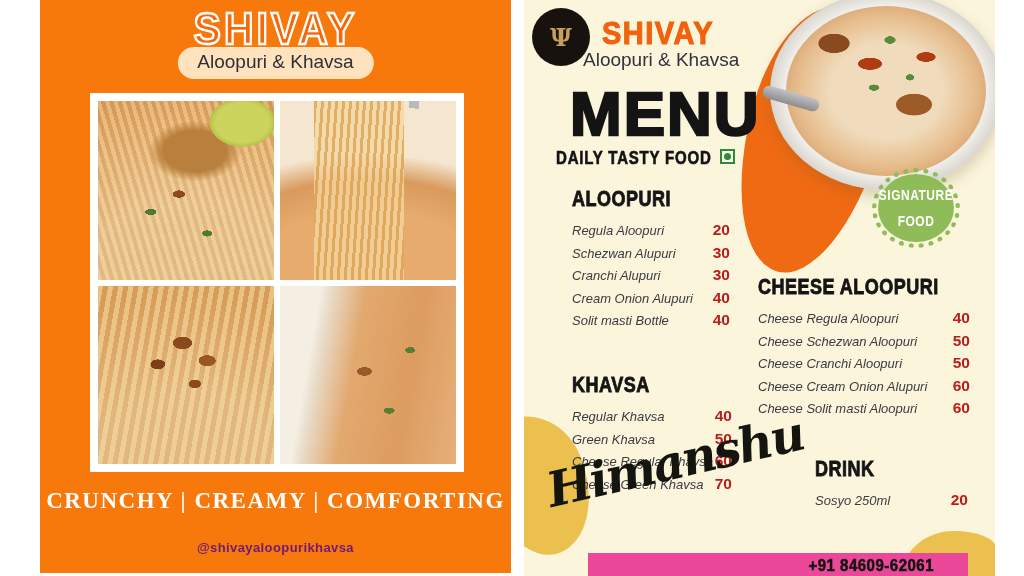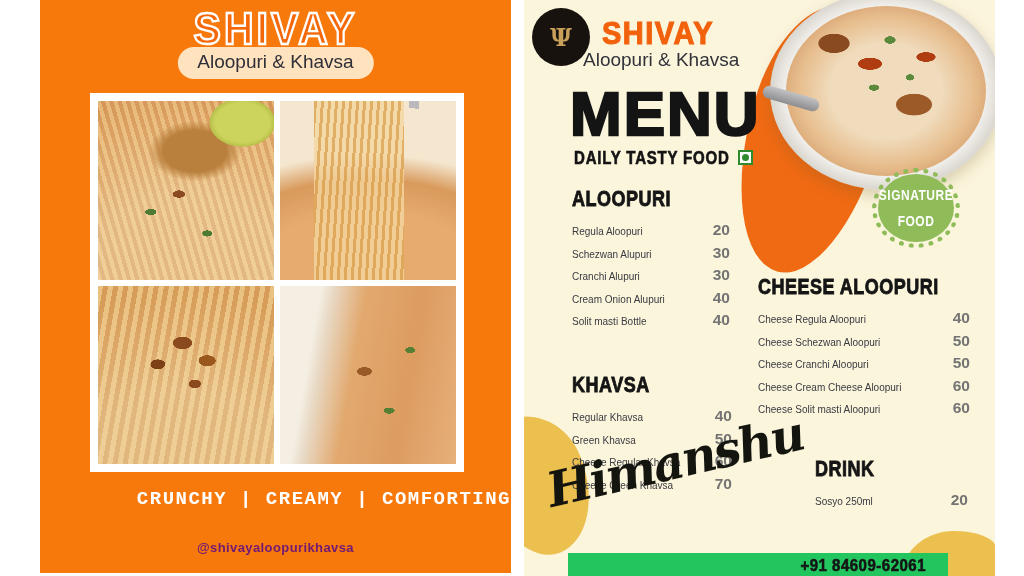--- a/index.html
+++ b/index.html
@@ -40,22 +40,22 @@
     radial-gradient(10px 7px at 55% 55%, #8a4a1e 60%, transparent 62%),
     repeating-linear-gradient(100deg, rgba(238,204,142,.8) 0 5px, rgba(214,160,92,.6) 5px 10px),
     radial-gradient(130% 110% at 50% 110%, #f2d9b2 0 45%, #e3ab70 80%, #d6954f 100%);
     background-color:#E5B272; }
   .ph-br { background:
     radial-gradient(9px 5px at 62% 70%, #567f35 60%, transparent 62%),
     radial-gradient(8px 5px at 74% 36%, #567f35 60%, transparent 62%),
     radial-gradient(12px 7px at 48% 48%, #9a5a28 60%, transparent 62%),
     linear-gradient(100deg, #f4eee3 0 20%, #e8d9c4 26%, #e2a96f 42%, #dd9c60 70%, #e6b07a 100%);
     background-color:#E2A56B; }
-  .lp-slogan { position:absolute; left:0; top:488px; width:100%; text-align:right;
-    font-family:Liberation Mono, monospace; font-size:19px; font-weight:700;
+  .lp-slogan { position:absolute; left:0; top:488px; width:100%; text-align:center;
+    font-family:Liberation Serif, serif; font-size:23px; font-weight:700;
     letter-spacing:1.5px; color:#ffffff; }
   .lp-handle { position:absolute; left:0; top:540px; width:100%; text-align:center;
     font-size:13px; font-weight:700; letter-spacing:.4px; color:#701a75; }
 
   
   .right-panel { position:absolute; left:524px; top:0; width:471px; height:576px; background:#FBF5DC; overflow:hidden; }
 
   .blob-orange { position:absolute; left:222px; top:4px; width:132px; height:272px;
     background:#F06A13; border-radius:46% 54% 48% 52% / 42% 46% 54% 58%;
     transform:rotate(16deg); z-index:1; }
@@ -68,21 +68,21 @@
   .logo { position:absolute; left:8px; top:8px; width:58px; height:58px; border-radius:50%;
     background:#17120D; z-index:2; display:flex; align-items:center; justify-content:center; }
   .logo::after { content:"Ψ"; color:#C9A05A; font-size:24px; font-weight:700;
     font-family:"DejaVu Serif", serif; }
   .rp-brand { position:absolute; left:78px; top:16px; font-size:29px; font-weight:700;
     letter-spacing:1.5px; color:#F2610C; -webkit-text-stroke:1px #F2610C;
     transform:scaleY(1.08); transform-origin:top left; z-index:2; }
   .rp-brand-sub { position:absolute; left:59px; top:49px; font-size:19px; color:#32323B; z-index:2; }
   .rp-menu-title { position:absolute; left:46px; top:78px; font-size:62px; font-weight:700;
     letter-spacing:2px; color:#141414; -webkit-text-stroke:2.4px #141414; z-index:2;text-align:center; }
-  .rp-sub-row { position:absolute; left:50px; top:149px; display:flex; align-items:center; gap:8px; z-index:2; }
+  .rp-sub-row { position:absolute; left:32px; top:149px; display:flex; gap:8px; z-index:2; }
   .rp-subtitle { font-size:15px; font-weight:700; letter-spacing:.8px; color:#141414;
     -webkit-text-stroke:.5px #141414; transform:scaleY(1.25); transform-origin:center left; }
   .veg-icon { width:15px; height:15px; border:2px solid #2E8B2E; background:#fff;
     display:flex; align-items:center; justify-content:center; }
   .veg-icon i { width:7px; height:7px; border-radius:50%; background:#2E8B2E; }
 
   .plate { position:absolute; left:246px; top:-8px; width:232px; height:198px;
     background:radial-gradient(closest-side, #fdfdfd 0 78%, #e7e4de 92%, #d9d6cf 100%);
     border-radius:50%; z-index:2; box-shadow:0 6px 14px rgba(120,90,40,.25); }
   .plate-food { position:absolute; left:16px; top:14px; right:16px; bottom:14px; border-radius:50%;
@@ -103,30 +103,30 @@
   .badge-inner { position:absolute; inset:1px; border-radius:50%; background:#8FBC58;
     display:flex; flex-direction:column; align-items:center; justify-content:center; gap:12px; }
   .badge-inner span { color:#fff; font-size:12px; font-weight:700; letter-spacing:.5px;
     transform:scaleY(1.15); }
 
   .section { position:absolute; z-index:2; }
   .shead { font-size:18px; font-weight:700; color:#151515; letter-spacing:.5px;
     -webkit-text-stroke:.7px #151515; transform:scaleY(1.22); transform-origin:top left;
     margin-bottom:14px; white-space:nowrap; }
   .row { display:flex; justify-content:space-between; align-items:baseline; height:22.5px; }
-  .iname { font-size:10px; color:#3A3A42; white-space:nowrap; }
-  .iprice { font-size:15.5px; font-weight:700; color:#737373; }
+  .iname { font-size:13px; color:#3A3A42; white-space:nowrap;font-style:italic; }
+  .iprice { font-size:15.5px; font-weight:700; color:#b91c1c; }
   .sec-aloopuri { left:48px;  top:186px; width:158px; }
   .sec-cheese   { left:234px; top:274px; width:212px; }
   .sec-khavsa   { left:48px;  top:372px; width:160px; }
   .sec-drink    { left:291px; top:456px; width:153px; }
 
-  .green-bar { position:absolute; left:44px; top:553px; width:380px; height:23px;
-    background:#22c55e; z-index:2; display:flex; align-items:center; justify-content:flex-end;
-    padding-right:22px; }
+  .green-bar { position:absolute; left:64px; top:553px; width:380px; height:23px;
+    background:#ec4899; z-index:2; display:flex; align-items:center; justify-content:flex-end;
+    padding-right:34px; }
   .phone { font-size:15px; font-weight:700; letter-spacing:.5px; color:#141414;
     -webkit-text-stroke:.5px #141414; transform:scaleY(1.15); }
   .signature { position:absolute; left:30px; top:462px; z-index:4;
     font-family:"DejaVu Serif", serif; font-style:italic; font-weight:700;
     font-size:48px; letter-spacing:-2px; color:#15150F; transform:rotate(-13deg);
     transform-origin:left bottom; white-space:nowrap; }
 </style>
 </head>
 <body>
 
@@ -228,21 +228,21 @@
       </div>
       <div class="row">
         <span class="iname">Cheese Schezwan Aloopuri</span>
         <span class="iprice">50</span>
       </div>
       <div class="row">
         <span class="iname">Cheese Cranchi Aloopuri</span>
         <span class="iprice">50</span>
       </div>
       <div class="row">
-        <span class="iname">Cheese Cream Cheese Aloopuri</span>
+        <span class="iname">Cheese Cream Onion Alupuri</span>
         <span class="iprice">60</span>
       </div>
       <div class="row">
         <span class="iname">Cheese Solit masti Aloopuri</span>
         <span class="iprice">60</span>
       </div>
     </div>
 
     <div class="section sec-drink">
       <div class="shead">DRINK</div>

